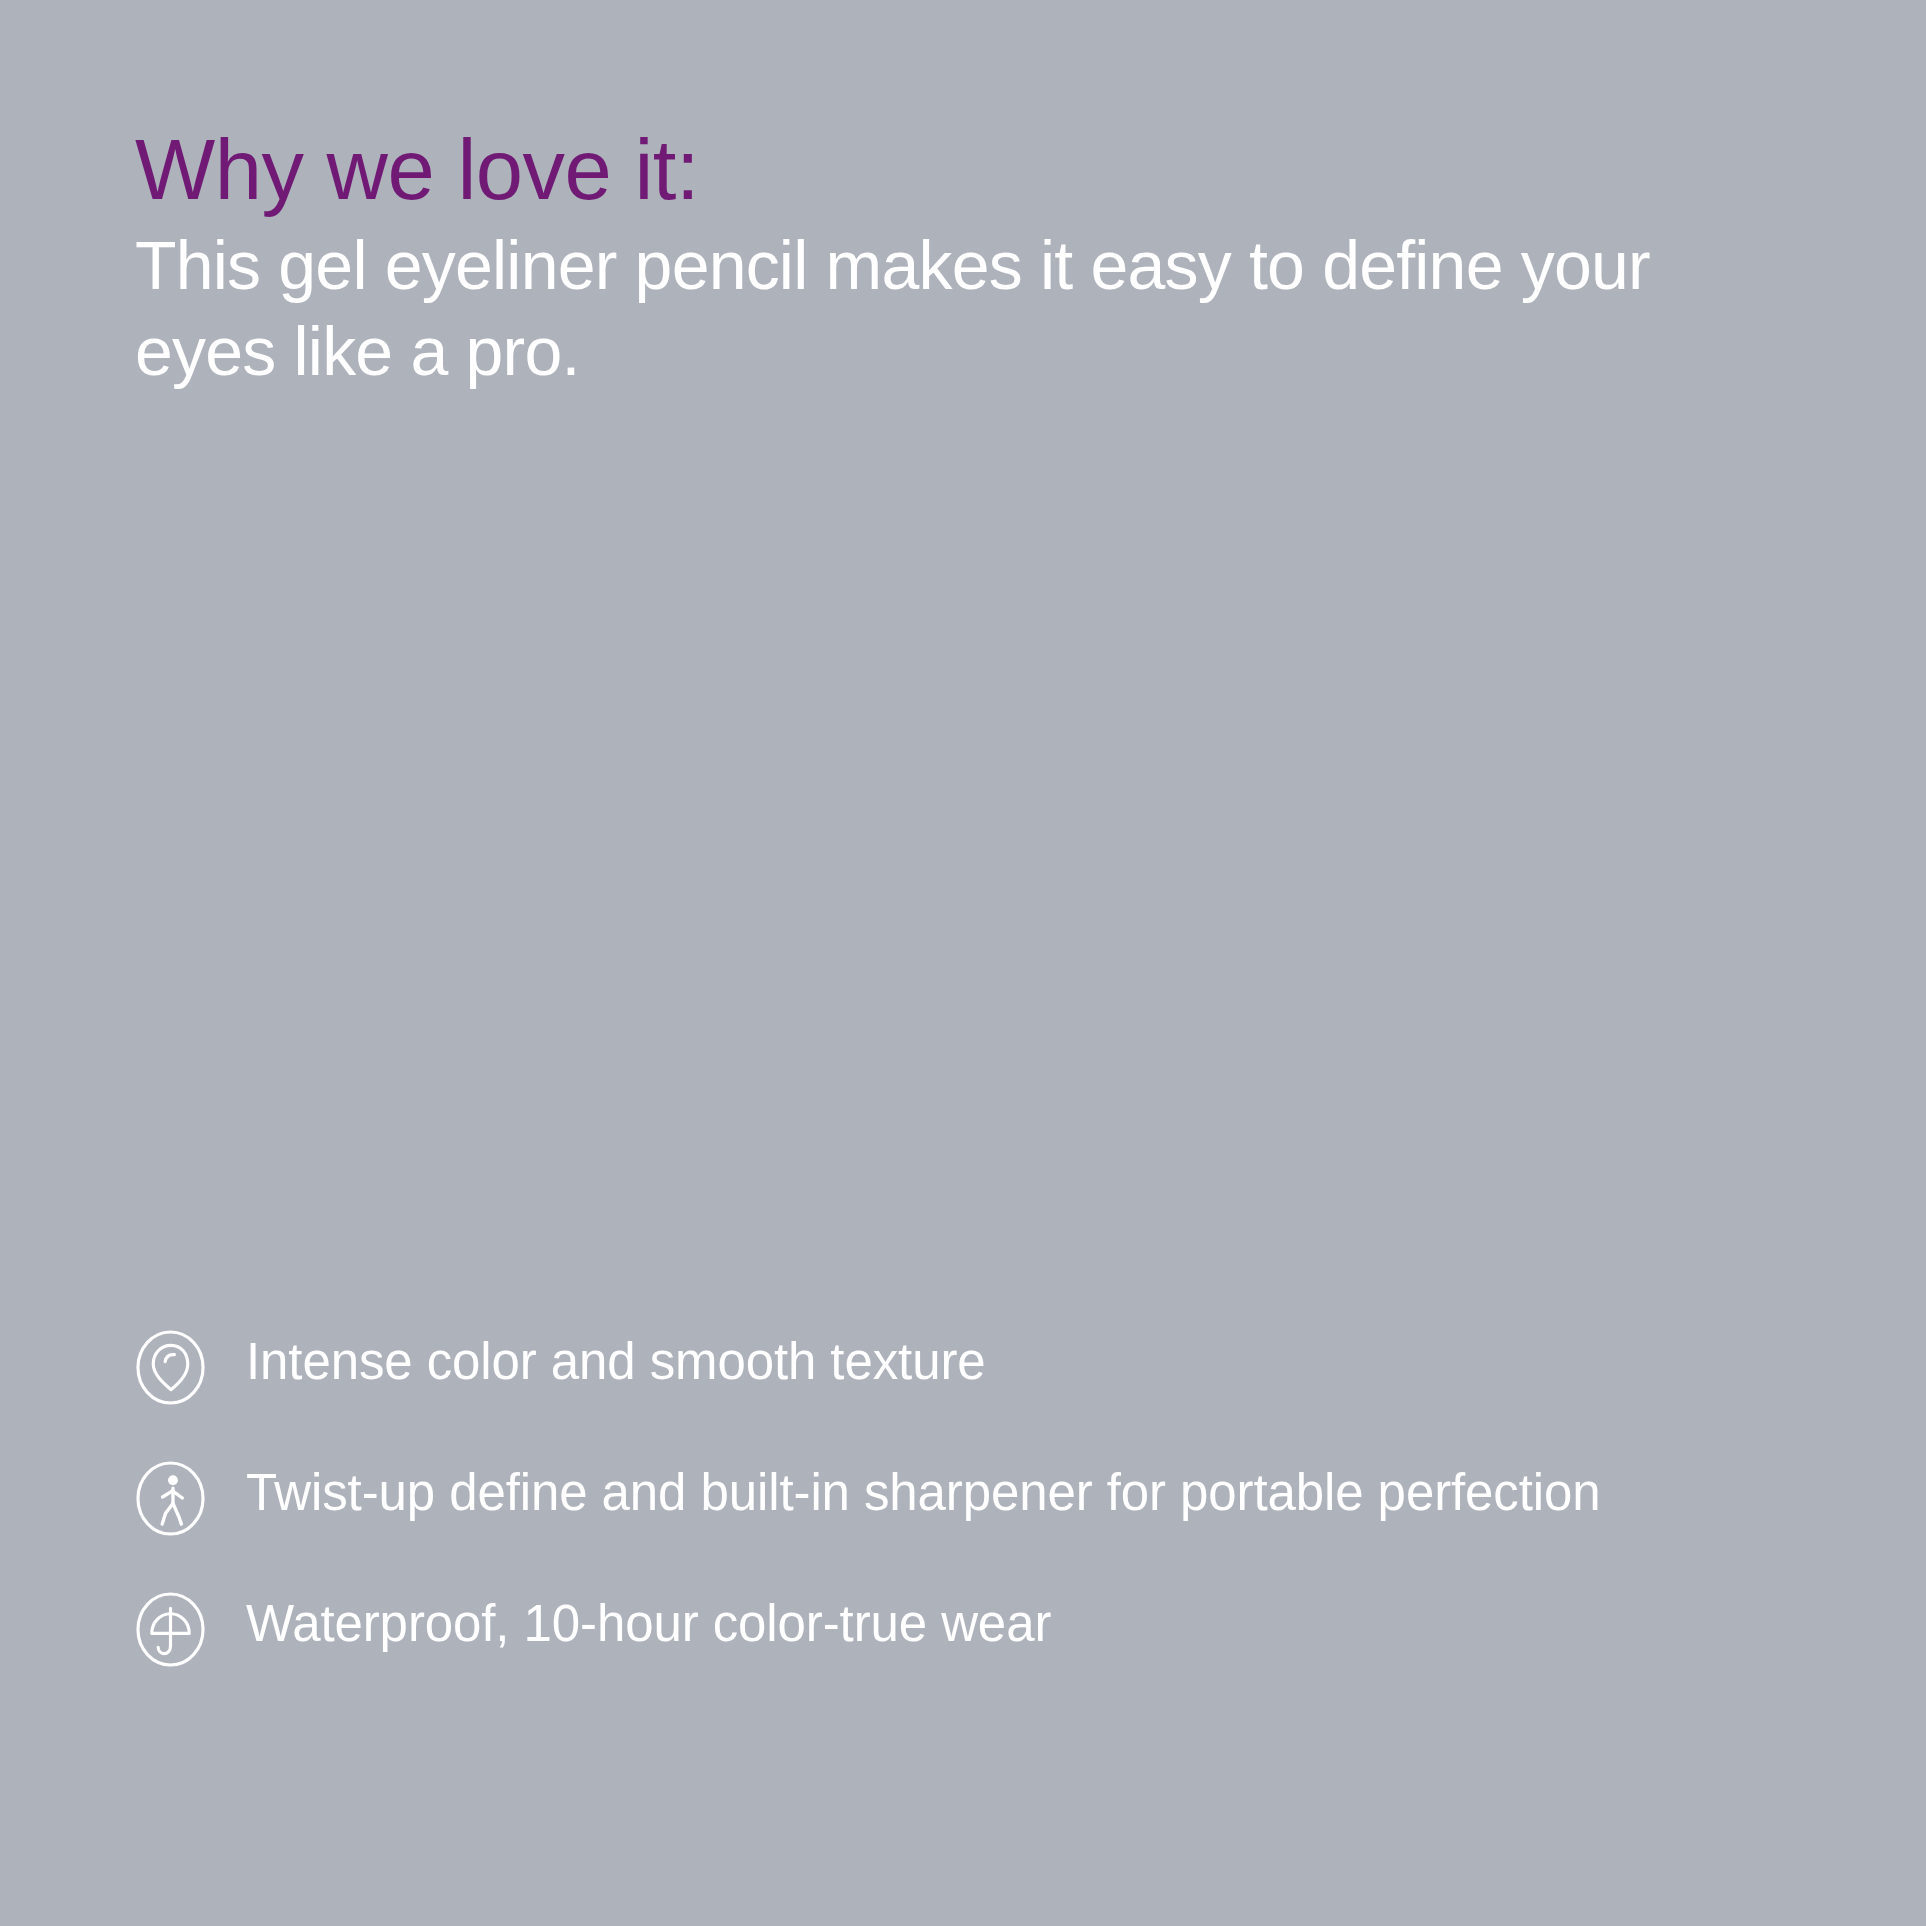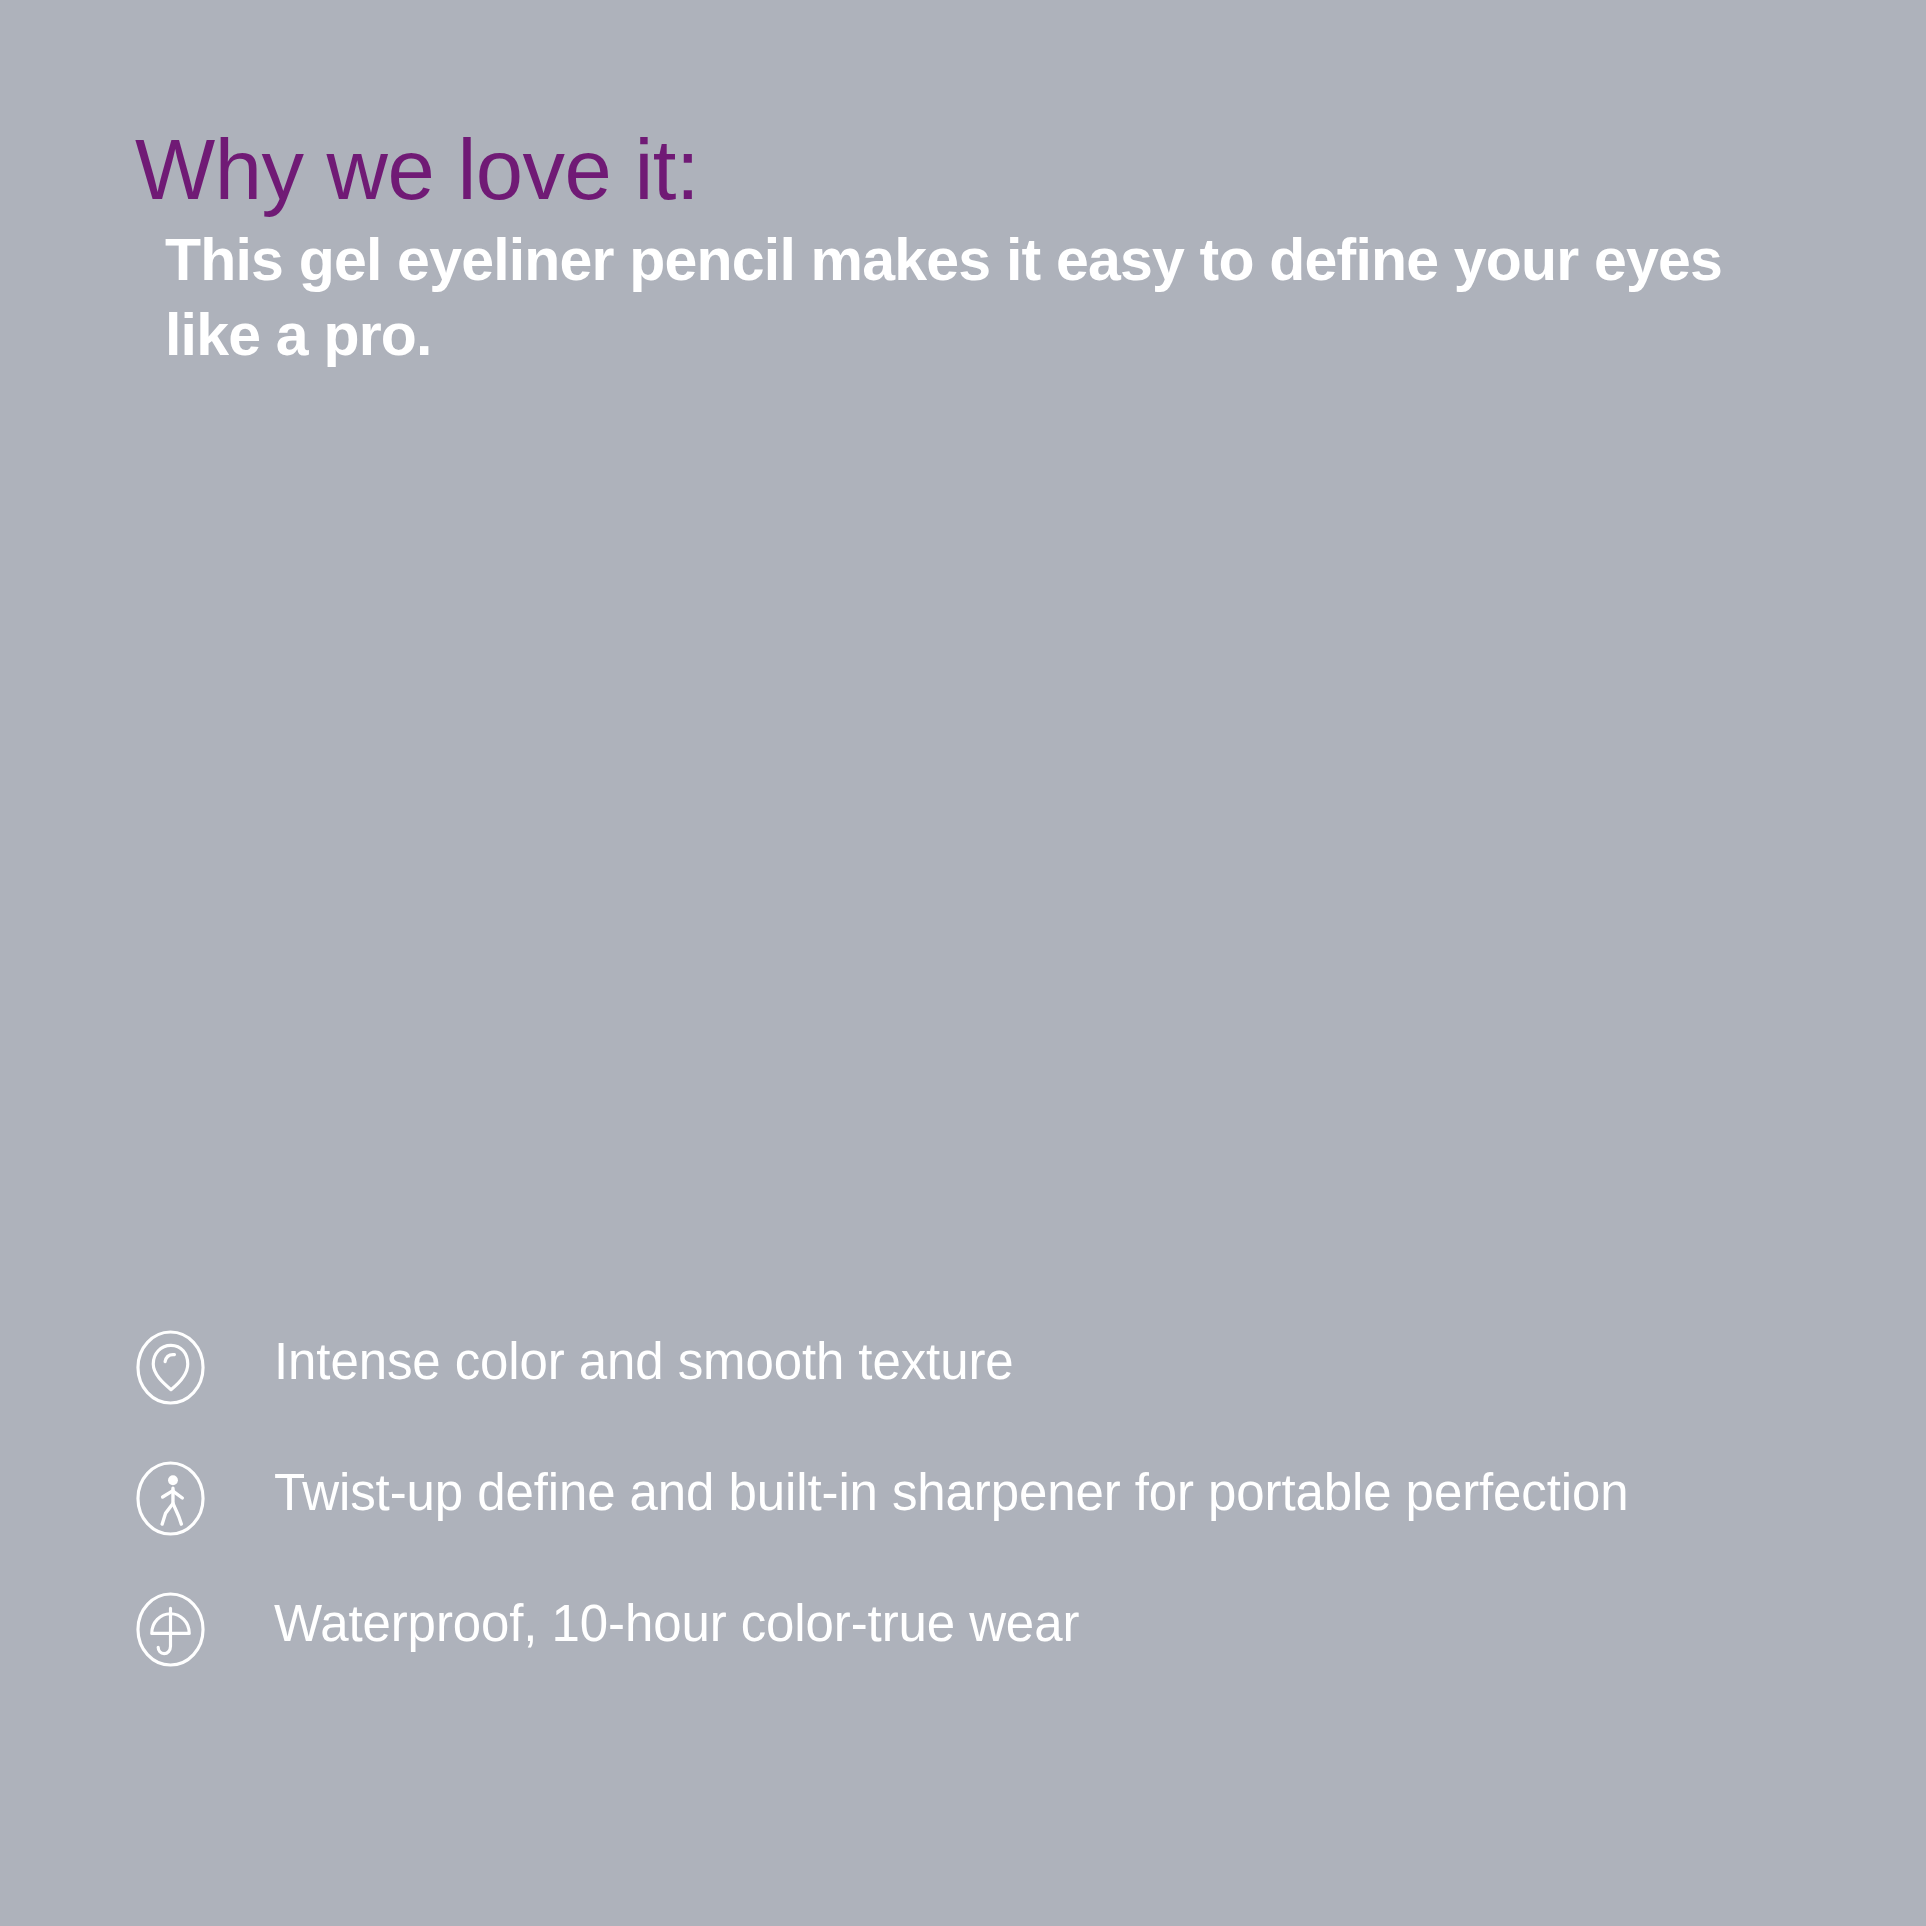--- a/index.html
+++ b/index.html
@@ -35,42 +35,41 @@
   .eyebrow {
     font-size: 85px;
     line-height: 1.25;
     font-weight: 400;
     color: #701a75;
     letter-spacing: -0.5px;
     white-space: nowrap;
   }
 
   .headline {
-    font-size: 59px;
+    font-size: 68px;
     line-height: 1.26;
-    font-weight: 700;
+    font-weight: 400;
     color: #ffffff;
     letter-spacing: -0.8px;
     max-width: 1643px;
-    margin-left: 30px;
   }
 
   
   .benefits {
     position: absolute;
     left: 135px;
     top: 1323px;
     width: 1703px;
     list-style: none;
   }
 
   .benefit-row {
     display: flex;
     align-items: flex-start;
-    gap: 68px;
+    gap: 40px;
     margin-bottom: 48px;
   }
   .benefit-row:last-child { margin-bottom: 0; }
 
   .benefit-icon {
     flex: 0 0 auto;
     width: 71px;
     height: 77px;
     margin-top: 6px;
   }

